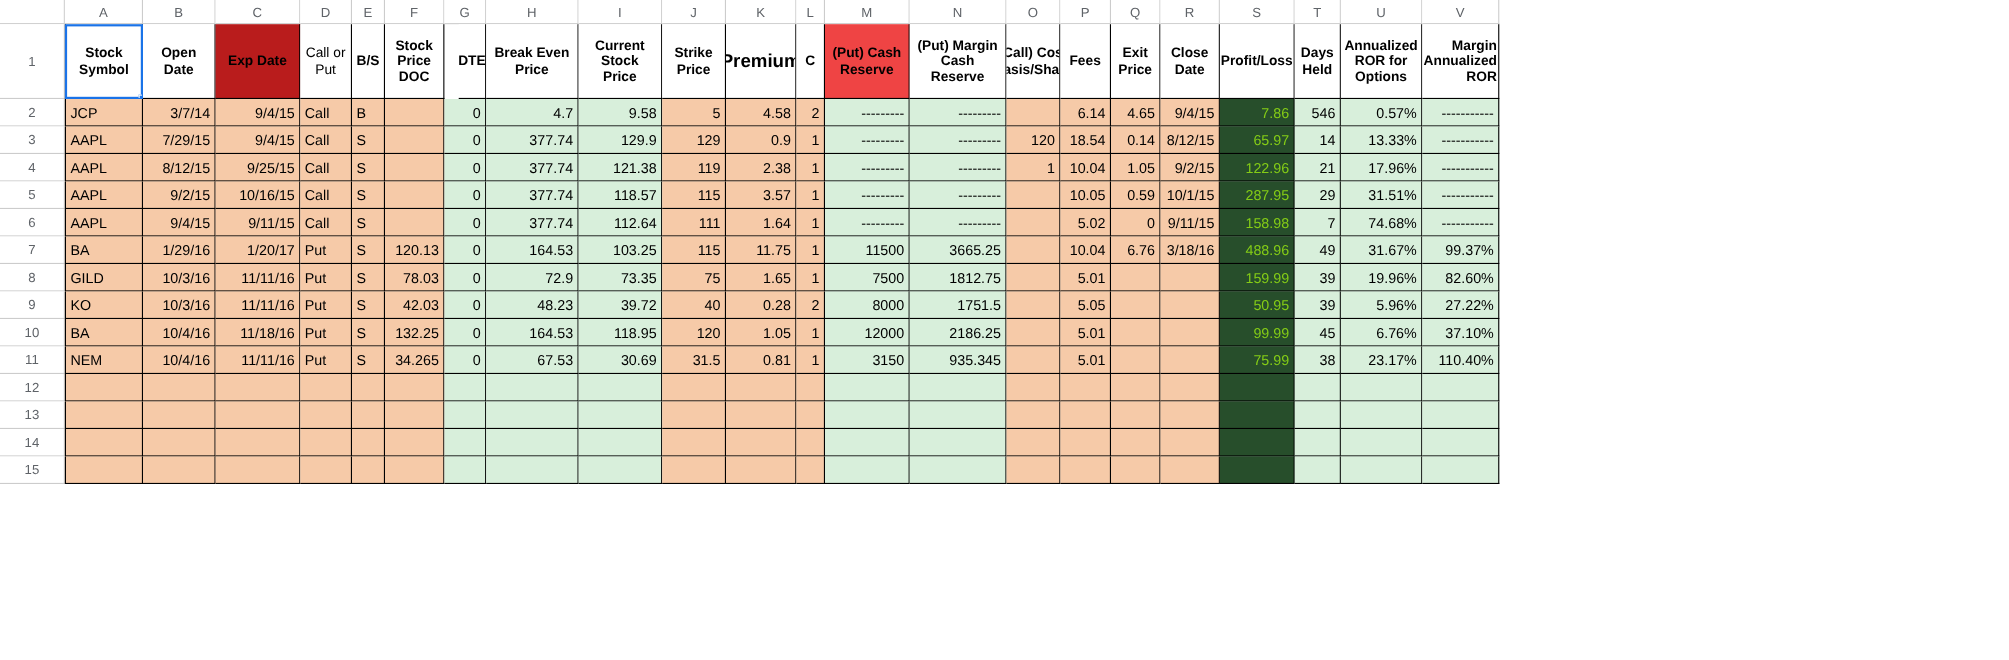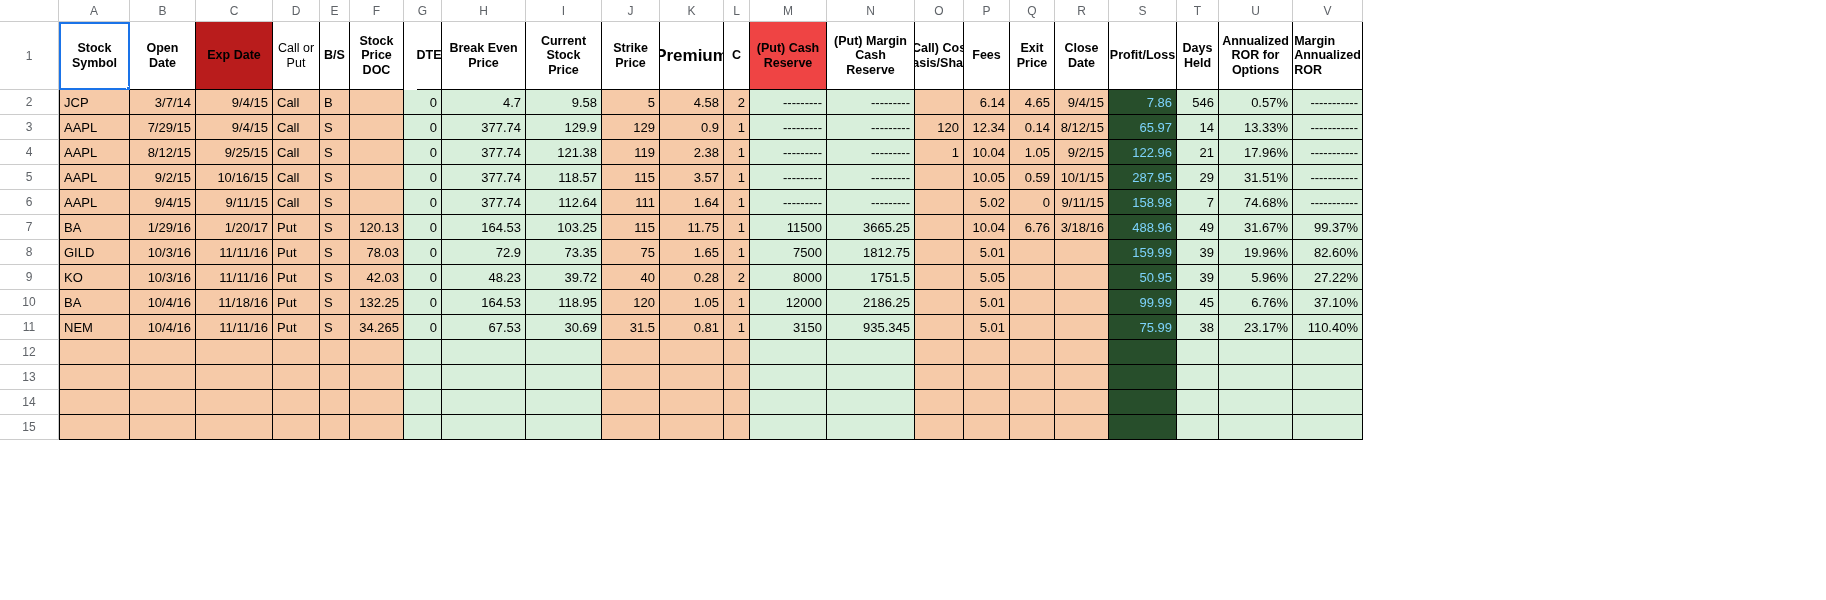--- a/index.html
+++ b/index.html
@@ -43,21 +43,21 @@
     padding: 0 4px;
     white-space: nowrap;
     overflow: hidden;
     font-size: 13px;
   }
   .first { border-left: 1px solid #000; }
   .align-r { justify-content: flex-end; }
   .align-l { justify-content: flex-start; }
   .peach { background: #f6caa8; }
   .mint  { background: #d8efdb; }
-  .dark  { background: #274e2b; color: #7dd3fc; }
+  .dark  { background: #274e2b; color: #84cc16; }
   .selected {
     outline: 2px solid #1a73e8;
     outline-offset: -2px;
   }
   .selhandle {
     position: absolute;
     width: 7px; height: 7px;
     background: #1a73e8;
     border: 1px solid #fff;
   }
@@ -104,21 +104,21 @@
     <div class="cell" style="background: rgb(255, 255, 255); font-weight: bold; justify-content: center; text-align: center; white-space: normal; line-height: 1.15; font-size: 12.5px;">C</div>
     <div class="cell" style="background: #ef4444; font-weight: bold; justify-content: center; text-align: center; white-space: normal; line-height: 1.15; font-size: 12.5px;">(Put) Cash Reserve</div>
     <div class="cell" style="background: rgb(255, 255, 255); font-weight: bold; justify-content: center; text-align: center; white-space: normal; line-height: 1.15; font-size: 12.5px;">(Put) Margin Cash Reserve</div>
     <div class="cell" style="background: rgb(255, 255, 255); font-weight: bold; justify-content: center; text-align: center; white-space: normal; line-height: 1.15; font-size: 12.5px;">(Call) Cost Basis/Share</div>
     <div class="cell" style="background: rgb(255, 255, 255); font-weight: bold; justify-content: center; text-align: center; white-space: normal; line-height: 1.15; font-size: 12.5px;">Fees</div>
     <div class="cell" style="background: rgb(255, 255, 255); font-weight: bold; justify-content: center; text-align: center; white-space: normal; line-height: 1.15; font-size: 12.5px;">Exit Price</div>
     <div class="cell" style="background: rgb(255, 255, 255); font-weight: bold; justify-content: center; text-align: center; white-space: normal; line-height: 1.15; font-size: 12.5px;">Close Date</div>
     <div class="cell" style="background: rgb(255, 255, 255); font-weight: bold; justify-content: center; text-align: center; white-space: normal; line-height: 1.15; font-size: 12.5px;">Profit/Loss</div>
     <div class="cell" style="background: rgb(255, 255, 255); font-weight: bold; justify-content: center; text-align: center; white-space: normal; line-height: 1.15; font-size: 12.5px;">Days Held</div>
     <div class="cell" style="background: rgb(255, 255, 255); font-weight: bold; justify-content: center; text-align: center; white-space: normal; line-height: 1.15; font-size: 12.5px;">Annualized ROR for Options</div>
-    <div class="cell" style="background: rgb(255, 255, 255); font-weight: bold; justify-content: center; text-align: left; white-space: normal; line-height: 1.15; font-size: 12.5px;">Margin Annualized ROR</div>
+    <div class="cell" style="background: rgb(255, 255, 255); font-weight: bold; justify-content: center; text-align: right; white-space: normal; line-height: 1.15; font-size: 12.5px;">Margin Annualized ROR</div>
     <div class="row-header">2</div>
     <div class="cell peach align-l first">JCP</div>
     <div class="cell peach align-r">3/7/14</div>
     <div class="cell peach align-r">9/4/15</div>
     <div class="cell peach align-l">Call</div>
     <div class="cell peach align-l">B</div>
     <div class="cell peach align-r"></div>
     <div class="cell mint align-r">0</div>
     <div class="cell mint align-r">4.7</div>
     <div class="cell mint align-r">9.58</div>
@@ -144,21 +144,21 @@
     <div class="cell peach align-r"></div>
     <div class="cell mint align-r">0</div>
     <div class="cell mint align-r">377.74</div>
     <div class="cell mint align-r">129.9</div>
     <div class="cell peach align-r">129</div>
     <div class="cell peach align-r">0.9</div>
     <div class="cell peach align-r">1</div>
     <div class="cell mint align-r">---------</div>
     <div class="cell mint align-r">---------</div>
     <div class="cell peach align-r">120</div>
-    <div class="cell peach align-r">12.34</div>
+    <div class="cell peach align-r">18.54</div>
     <div class="cell peach align-r">0.14</div>
     <div class="cell peach align-r">8/12/15</div>
     <div class="cell dark align-r">65.97</div>
     <div class="cell mint align-r">14</div>
     <div class="cell mint align-r">13.33%</div>
     <div class="cell mint align-r">-----------</div>
     <div class="row-header">4</div>
     <div class="cell peach align-l first">AAPL</div>
     <div class="cell peach align-r">8/12/15</div>
     <div class="cell peach align-r">9/25/15</div>

